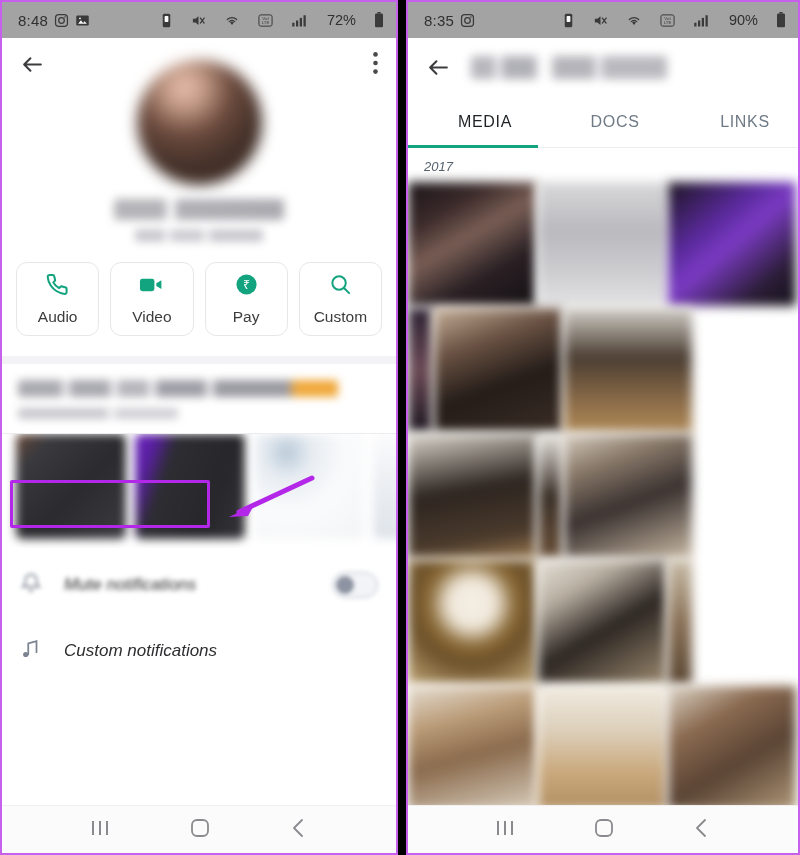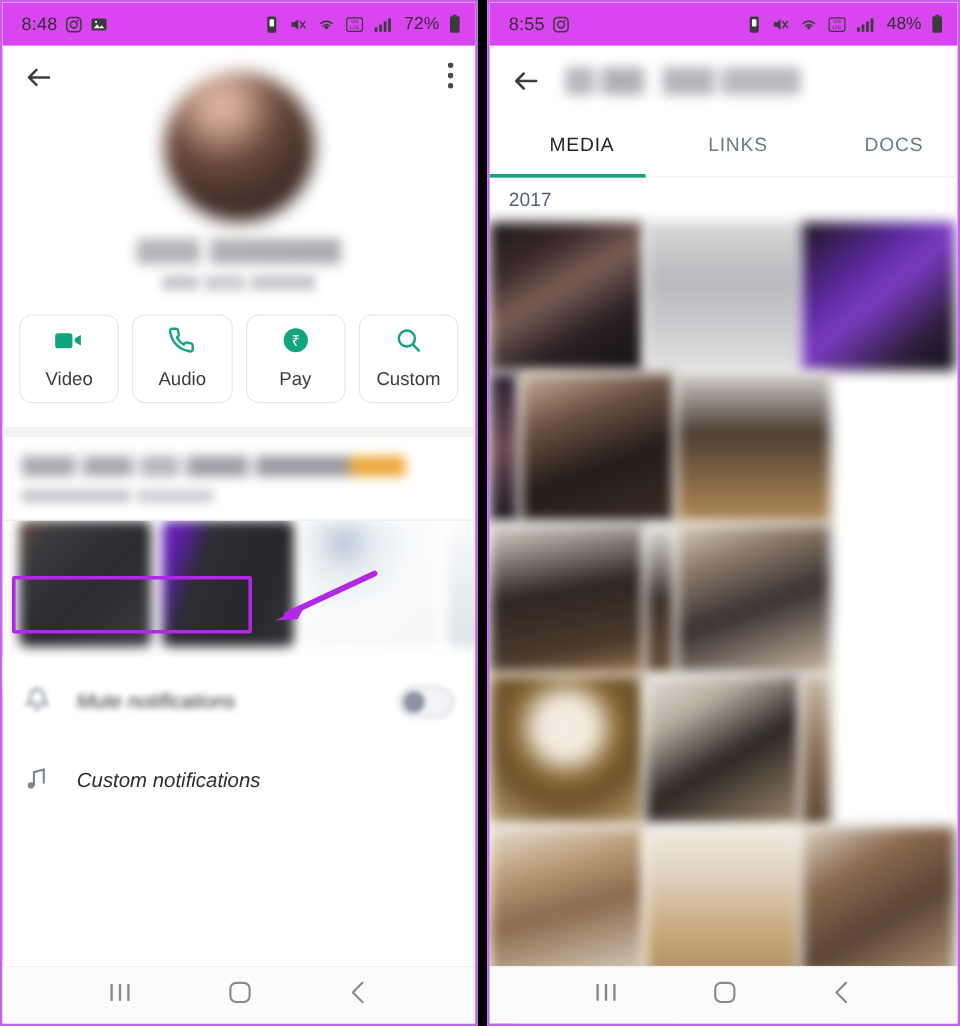--- a/index.html
+++ b/index.html
@@ -24,31 +24,31 @@
     border: 2px solid #c661ee;
     overflow: hidden;
   }
   .panel-left  { width: 398px; }
   .panel-gap   { width: 8px; background: #000000; height: 855px; }
   .panel-right { width: 394px; }
 
   
   .statusbar {
     height: 36px;
-    background: #d946ef;
+    background: #a3a3a3;
     display: flex;
     align-items: center;
     justify-content: space-between;
     padding: 0 12px 0 16px;
     font-size: 14.5px;
     color: #3a3a3a;
     flex-shrink: 0;
   }
   .sb-left  { display: flex; align-items: center; gap: 6px; }
-  .sb-right { display: flex; gap: 8px; }
+  .sb-right { display: flex; gap: 18px; }
   .sb-time  { font-size: 15px; letter-spacing: .2px; color: #303030; }
   .sb-ico   { display: inline-flex; align-items: center; }
   .sb-pct   { font-size: 14.5px; color: #303030; margin-left: 2px; }
 
   
   .l-header {
     height: 56px;
     display: flex;
     align-items: flex-start;
     justify-content: space-between;
@@ -166,21 +166,21 @@
     font-size: 16px; letter-spacing: .7px; color: #6f7a86;
     position: relative;
     padding-left: 24px;
   }
   .tab.active { color: #1f2326; }
   .tab.active::after {
     content: ''; position: absolute; left: 0; right: 0; bottom: -1px;
     height: 3px; background: #12a37f;
   }
   .year-label {
-    padding: 11px 16px 8px 16px; font-size: 16px; color: #56626e;
+    padding: 11px 16px 8px 16px; font-size: 13px; color: #56626e; font-style: italic;
   }
 
   .grid { display: flex; flex-wrap: wrap; gap: 2px; padding: 0 0 0 0; }
   .cell { width: 128px; height: 124px; filter: blur(5.5px); }
   .cell.narrow { width: 24px; }
 
   
   .navbar {
     position: absolute; left: 0; right: 0; bottom: 0;
     height: 48px; background: #fbfbfb;
@@ -285,34 +285,34 @@
 
     <div class="avatar-wrap">
       <div class="avatar"></div>
       <div class="blur-name"></div>
       <div class="blur-phone"></div>
     </div>
 
     <div class="actions">
       <div class="action">
         <span>
+          <svg width="23" height="23" viewBox="0 0 24 24" fill="none" stroke="#12a37f" stroke-width="2.1" stroke-linecap="round" stroke-linejoin="round">
+            <path d="M21.5 16.9v2.9a2 2 0 01-2.2 2 19.6 19.6 0 01-8.5-3 19.3 19.3 0 01-6-6 19.6 19.6 0 01-3-8.6A2 2 0 013.8 2h2.9a2 2 0 012 1.7c.1 1 .4 1.9.7 2.8a2 2 0 01-.5 2.1L7.7 9.8a16 16 0 006 6l1.2-1.2a2 2 0 012.1-.5c.9.3 1.8.6 2.8.7a2 2 0 011.7 2.1z"></path>
+          </svg>
+        </span>
+        <span class="action-label">Audio</span>
+      </div>
+      <div class="action">
+        <span>
           <svg width="25" height="23" viewBox="0 0 26 20">
               <rect x="1" y="4" width="15" height="13" rx="2.5" fill="#12a37f"></rect>
               <path d="M18 8.6l5.3-3v9l-5.3-3z" fill="#12a37f"></path>
             </svg>
         </span>
         <span class="action-label">Video</span>
-      </div>
-      <div class="action">
-        <span>
-          <svg width="23" height="23" viewBox="0 0 24 24" fill="none" stroke="#12a37f" stroke-width="2.1" stroke-linecap="round" stroke-linejoin="round">
-            <path d="M21.5 16.9v2.9a2 2 0 01-2.2 2 19.6 19.6 0 01-8.5-3 19.3 19.3 0 01-6-6 19.6 19.6 0 01-3-8.6A2 2 0 013.8 2h2.9a2 2 0 012 1.7c.1 1 .4 1.9.7 2.8a2 2 0 01-.5 2.1L7.7 9.8a16 16 0 006 6l1.2-1.2a2 2 0 012.1-.5c.9.3 1.8.6 2.8.7a2 2 0 011.7 2.1z"></path>
-          </svg>
-        </span>
-        <span class="action-label">Audio</span>
       </div>
       <div class="action">
         <span>
           <svg width="23" height="23" viewBox="0 0 24 24">
               <circle cx="12" cy="12" r="10.5" fill="#12a37f"></circle>
               <text x="12" y="17" font-size="13" fill="#ffffff" text-anchor="middle" font-family="Liberation Sans">₹</text>
             </svg>
         </span>
         <span class="action-label">Pay</span>
       </div>
@@ -396,21 +396,21 @@
       </span>
     </div>
   </div>
 
   <div class="panel-gap"></div>
 
   <div class="panel panel-right">
 
     <div class="statusbar">
       <div class="sb-left">
-        <span class="sb-time">8:55</span>
+        <span class="sb-time">8:35</span>
         <span class="sb-ico">
           <svg width="15" height="15" viewBox="0 0 24 24" fill="none" stroke="#3a3a3a" stroke-width="2">
             <rect x="2.5" y="2.5" width="19" height="19" rx="5"></rect>
               <circle cx="12" cy="12" r="4.5"></circle>
               <circle cx="17.5" cy="6.5" r="1.2" fill="#3a3a3a" stroke="none"></circle>
           </svg>
         </span>
       </div>
       <div class="sb-right">
         <span class="sb-ico">
@@ -440,21 +440,21 @@
             </svg>
         </span>
         <span class="sb-ico">
           <svg width="16" height="15" viewBox="0 0 20 20">
               <rect x="1" y="13" width="3" height="5" fill="#3a3a3a"></rect>
               <rect x="6" y="10" width="3" height="8" fill="#3a3a3a"></rect>
               <rect x="11" y="6.5" width="3" height="11.5" fill="#3a3a3a"></rect>
               <rect x="16" y="3" width="3" height="15" fill="#3a3a3a"></rect>
             </svg>
         </span>
-        <span class="sb-pct">48%</span>
+        <span class="sb-pct">90%</span>
         <span class="sb-ico">
           <svg width="10" height="16" viewBox="0 0 12 20">
               <rect x="4" y="0" width="4" height="2" fill="#3a3a3a"></rect>
               <rect x="1" y="2" width="10" height="17" rx="1.6" fill="#3a3a3a"></rect>
             </svg>
         </span>
       </div>
     </div>
 
     <div class="r-header">
@@ -464,24 +464,24 @@
         </svg>
       </span>
       <span class="blur-title"></span>
     </div>
 
     <div class="tabs">
       <div class="tab active">
         <span>MEDIA</span>
       </div>
       <div class="tab">
+        <span>DOCS</span>
+      </div>
+      <div class="tab">
         <span>LINKS</span>
-      </div>
-      <div class="tab">
-        <span>DOCS</span>
       </div>
     </div>
 
     <div class="year-label">2017</div>
 
     <div class="grid">
       <div class="cell" style="background:linear-gradient(150deg,#1a1418 0%,#3b2a2a 25%,#7a5f55 45%,#2a2024 70%,#141013 100%)"></div>
       <div class="cell" style="background:linear-gradient(180deg,#d8d8da 0%,#b9b9bd 40%,#cfcfd2 75%,#e2e2e4 100%)"></div>
       <div class="cell" style="background:linear-gradient(140deg,#1b1520 0%,#5b2a9e 35%,#7b3bc4 50%,#2a1d36 80%,#141018 100%)"></div>
       <div class="cell narrow" style="background:linear-gradient(180deg,#2a2030 0%,#6b4a55 50%,#1c1620 100%)"></div>

